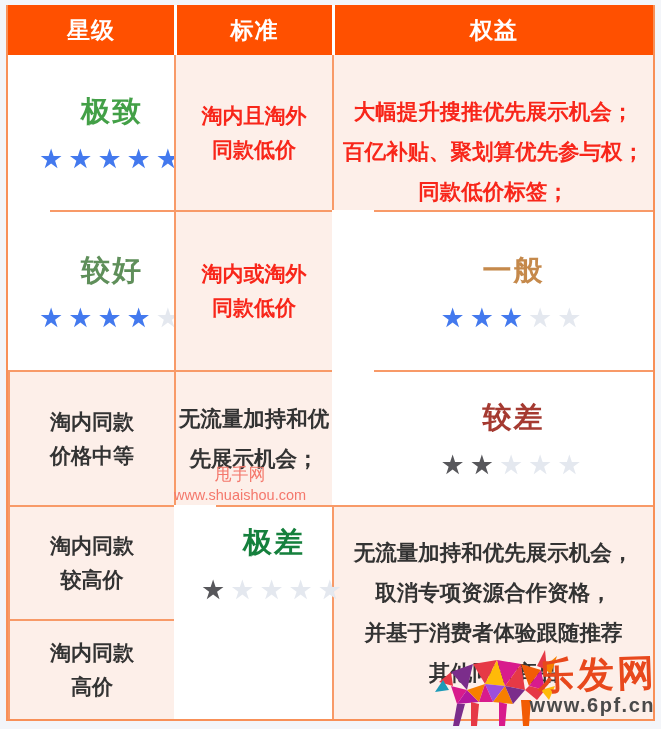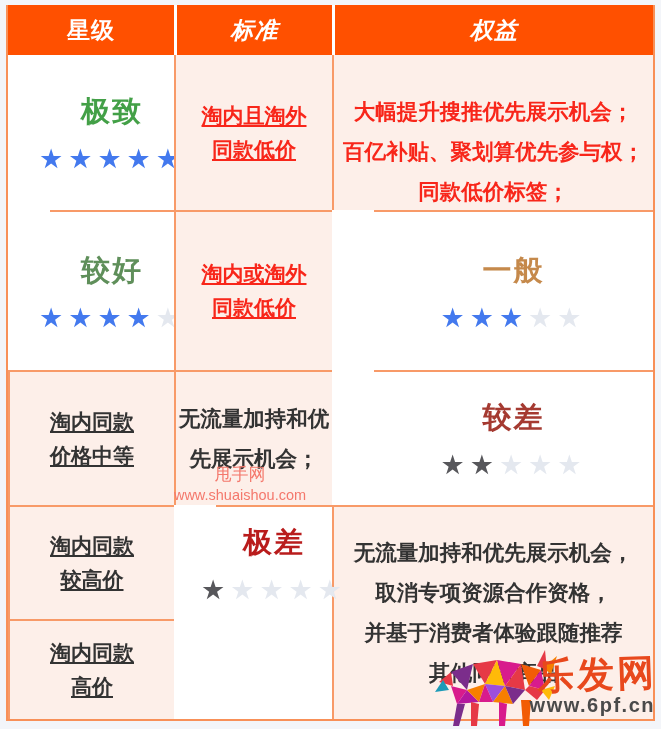--- a/index.html
+++ b/index.html
@@ -18,31 +18,31 @@
     border-right:2px solid #f89058;
     border-bottom:2px solid #f89058;
     box-sizing:border-box;
     background:#fff;
   }
   .hcell{
     background:#ff5000;color:#ffffff;
     display:flex;align-items:center;justify-content:center;
     font-size:23px;font-weight:bold;letter-spacing:1px;
   }
-  .hcell.sep{border-left:3px solid #ffffff;font-style:italic;}
+  .hcell.sep{border-left:3px solid #ffffff;}
   .cell{
     display:flex;flex-direction:column;align-items:center;justify-content:center;
     box-sizing:border-box;text-align:center;
   }
   .c1{background:#ffffff;margin-left:42px;}
   .c2,.c3{background:#fdefe9;border-left:2px solid #f89a68;}
   .bt{border-top:2px solid #f89a68;}
   .rating-name{font-size:29px;font-weight:bold;margin-bottom:14px;letter-spacing:2px;}
   .stars{font-size:27px;letter-spacing:5px;line-height:1;white-space:nowrap;}
-  .standard{font-size:21px;font-weight:bold;line-height:34px;white-space:pre-line;color:#333;text-decoration:underline;}
+  .standard{font-size:21px;font-weight:bold;line-height:34px;white-space:pre-line;color:#333;}
   .benefit{font-size:21.5px;font-weight:bold;line-height:40px;white-space:pre-line;color:#333;}
   .merged{grid-row:5/7;grid-column:3;}
   
   .wm-shuaishou{
     position:absolute;left:160px;top:466px;width:160px;text-align:center;
     z-index:6;line-height:1;pointer-events:none;
   }
   .wm-shuaishou .wm-name{font-size:17px;margin-bottom:5px;}
   .wm-shuaishou .wm-url{font-size:14.5px;text-align:center;}
   .wm-6pf{position:absolute;left:425px;top:642px;width:236px;height:87px;z-index:6;pointer-events:none;}
@@ -109,21 +109,21 @@
   </div>
 
   <div class="cell c3 bt merged">
     <div class="benefit" style="color: rgb(51, 51, 51);">无流量加持和优先展示机会，
 取消专项资源合作资格，
 并基于消费者体验跟随推荐
 其他同款商品</div>
   </div>
 
   <div class="cell c1 bt">
-    <div class="rating-name" style="color: #b91c1c; font-family: Liberation Serif, serif;">极差</div>
+    <div class="rating-name" style="color: #15803d; font-family: Liberation Serif, serif;">极差</div>
     <div class="stars"><span style="color:#57575b">★</span><span style="color:#e4e8ef">★</span><span style="color:#e4e8ef">★</span><span style="color:#e4e8ef">★</span><span style="color:#e4e8ef">★</span></div>
   </div>
   <div class="cell c2 bt">
     <div class="standard" style="color: rgb(51, 51, 51);">淘内同款
 高价</div>
   </div>
 </div>
 
 <div class="wm-shuaishou">
   <div class="wm-name" style="color: rgb(244, 120, 108);">甩手网</div>

